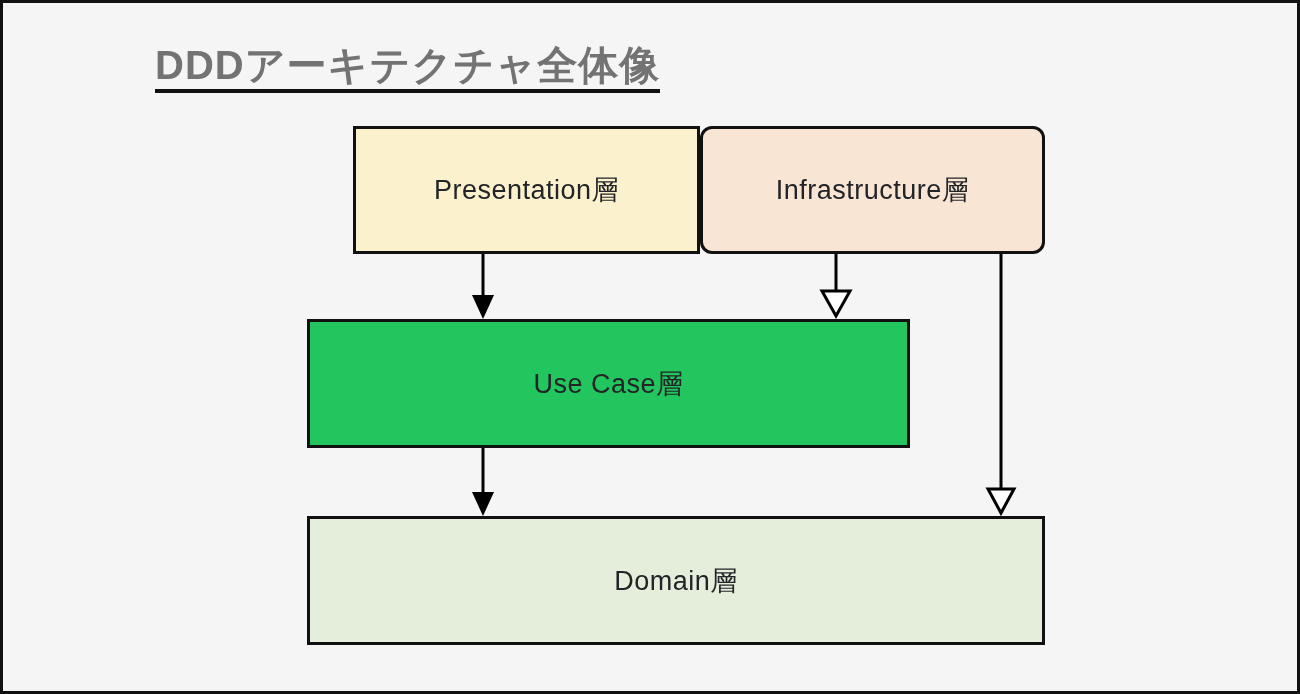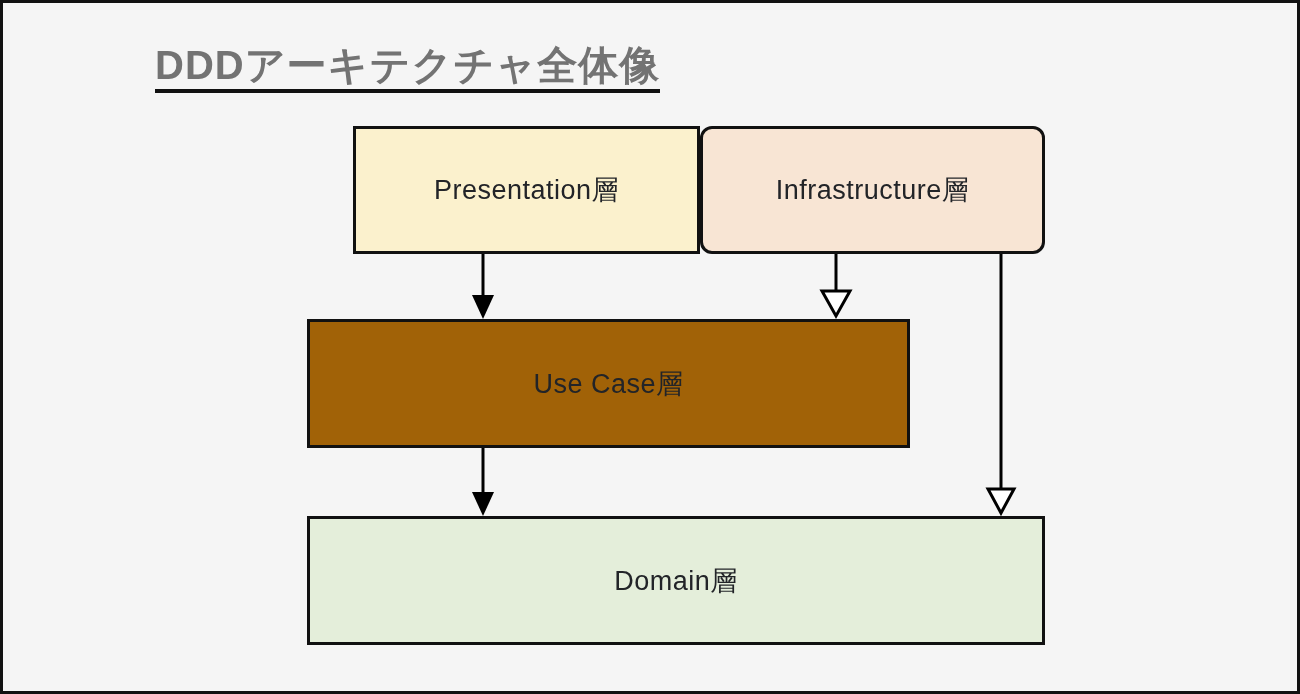--- a/index.html
+++ b/index.html
@@ -89,21 +89,21 @@
   </svg>
 
   <div class="node node-presentation" style="background: rgb(251, 241, 205);">
     <span class="node-label">Presentation層</span>
   </div>
 
   <div class="node node-infrastructure" style="background: rgb(248, 229, 212); border-radius: 12px;">
     <span class="node-label">Infrastructure層</span>
   </div>
 
-  <div class="node node-usecase" style="background: #a16207;">
+  <div class="node node-usecase" style="background: #22c55e;">
     <span class="node-label">Use Case層</span>
   </div>
 
   <div class="node node-domain" style="background: rgb(228, 238, 218);">
     <span class="node-label">Domain層</span>
   </div>
 
 </div>
 
 </body></html>

